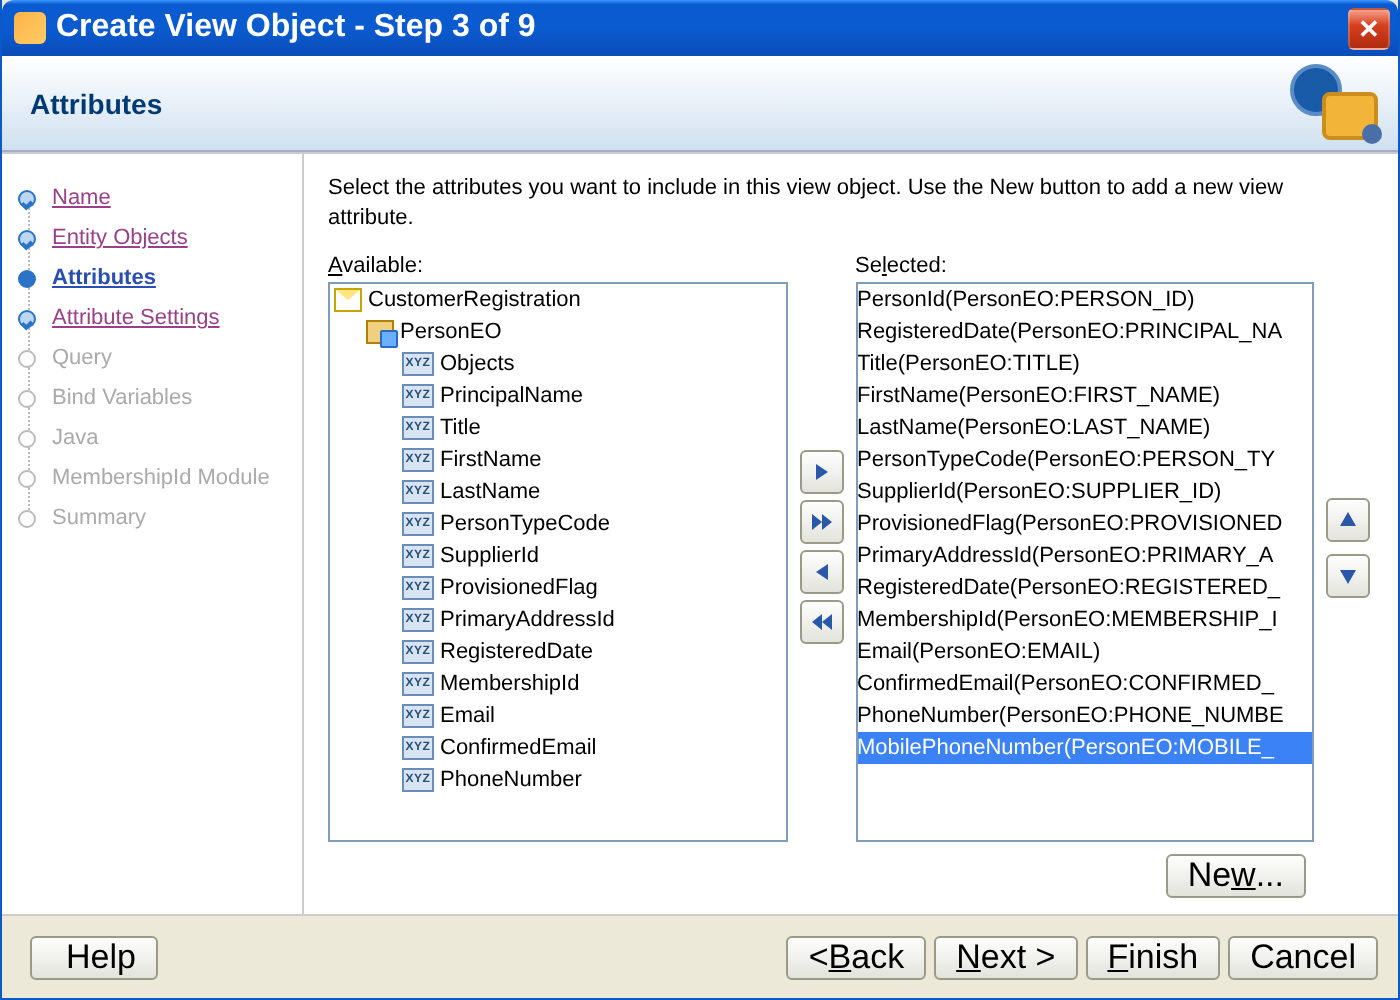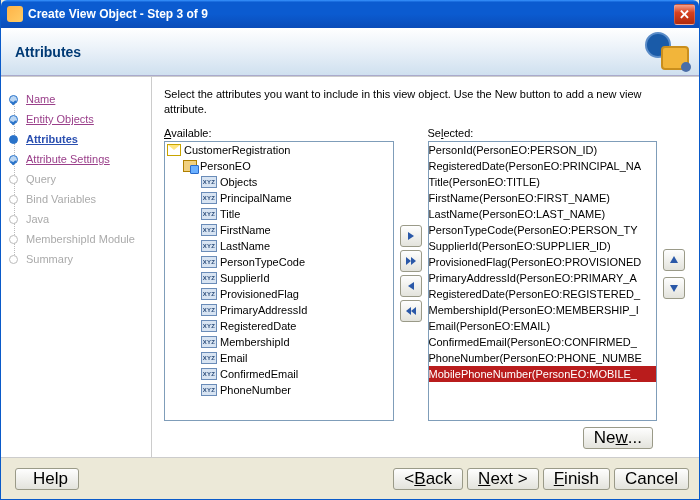--- a/index.html
+++ b/index.html
@@ -27,21 +27,21 @@
     align-items: center;
     padding: 0 4px 0 6px;
     border-radius: 6px 6px 0 0;
     color: #fff;
   }
   .titlebar .ticon {
     width: 16px; height: 16px; margin-right: 5px;
     background: linear-gradient(135deg,#ffb347,#ffcc66);
     border-radius: 3px;
   }
-  .titlebar .title { font-weight: bold; flex: 1; font-size: 12px; }
+  .titlebar .title { font-weight: bold; flex: 1; font-size: 16px; }
   .titlebar .close {
     width: 21px; height: 21px;
     background: linear-gradient(to bottom,#f6a08b,#d6411f 40%,#b02a0e);
     border: 1px solid #fff3;
     border-radius: 3px;
     color: #fff; font-weight: bold;
     display: flex; align-items: center; justify-content: center;
     font-size: 13px;
   }
   .banner {
@@ -107,21 +107,21 @@
   .listbox {
     flex:1;
     border: 1px solid #7f9db9;
     background:#fff;
     overflow:auto;
     font-size: 11px;
     padding: 0;
     min-height: 0;
   }
   .tree-row { display:flex; align-items:center; height:16px; white-space:nowrap; }
-  .tree-row.sel { background:#b91c1c; color:#fff; }
+  .tree-row.sel { background:#3b82f6; color:#fff; }
   .indent { display:inline-block; }
   .i0{width:2px}.i1{width:18px}.i2{width:36px}
   .ticon-env { width:14px;height:12px; margin-right:3px; background:#fff; border:1px solid #c8a400; position:relative;}
   .ticon-env::after{content:"";position:absolute;left:0;top:0;border-left:6px solid transparent;border-right:6px solid transparent;border-top:5px solid #ffe680;}
   .ticon-ent { width:14px;height:12px;margin-right:3px;background:#f0d080;border:1px solid #b08000;position:relative;}
   .ticon-ent::before{content:"";position:absolute;right:-3px;bottom:-3px;width:7px;height:7px;background:#6bb0ff;border:1px solid #2a6ac9;border-radius:1px;}
   .ticon-attr { width:16px; height:12px; margin-right:3px; display:inline-flex;align-items:center;justify-content:center;background:#d8e4f2;border:1px solid #6a8cb8;color:#2a4c7a;font-size:6px;font-weight:bold;letter-spacing:0.3px;}
   .shuttle {
     width: 26px;
     display:flex; flex-direction:column; justify-content:center; gap:3px; align-items:center;

